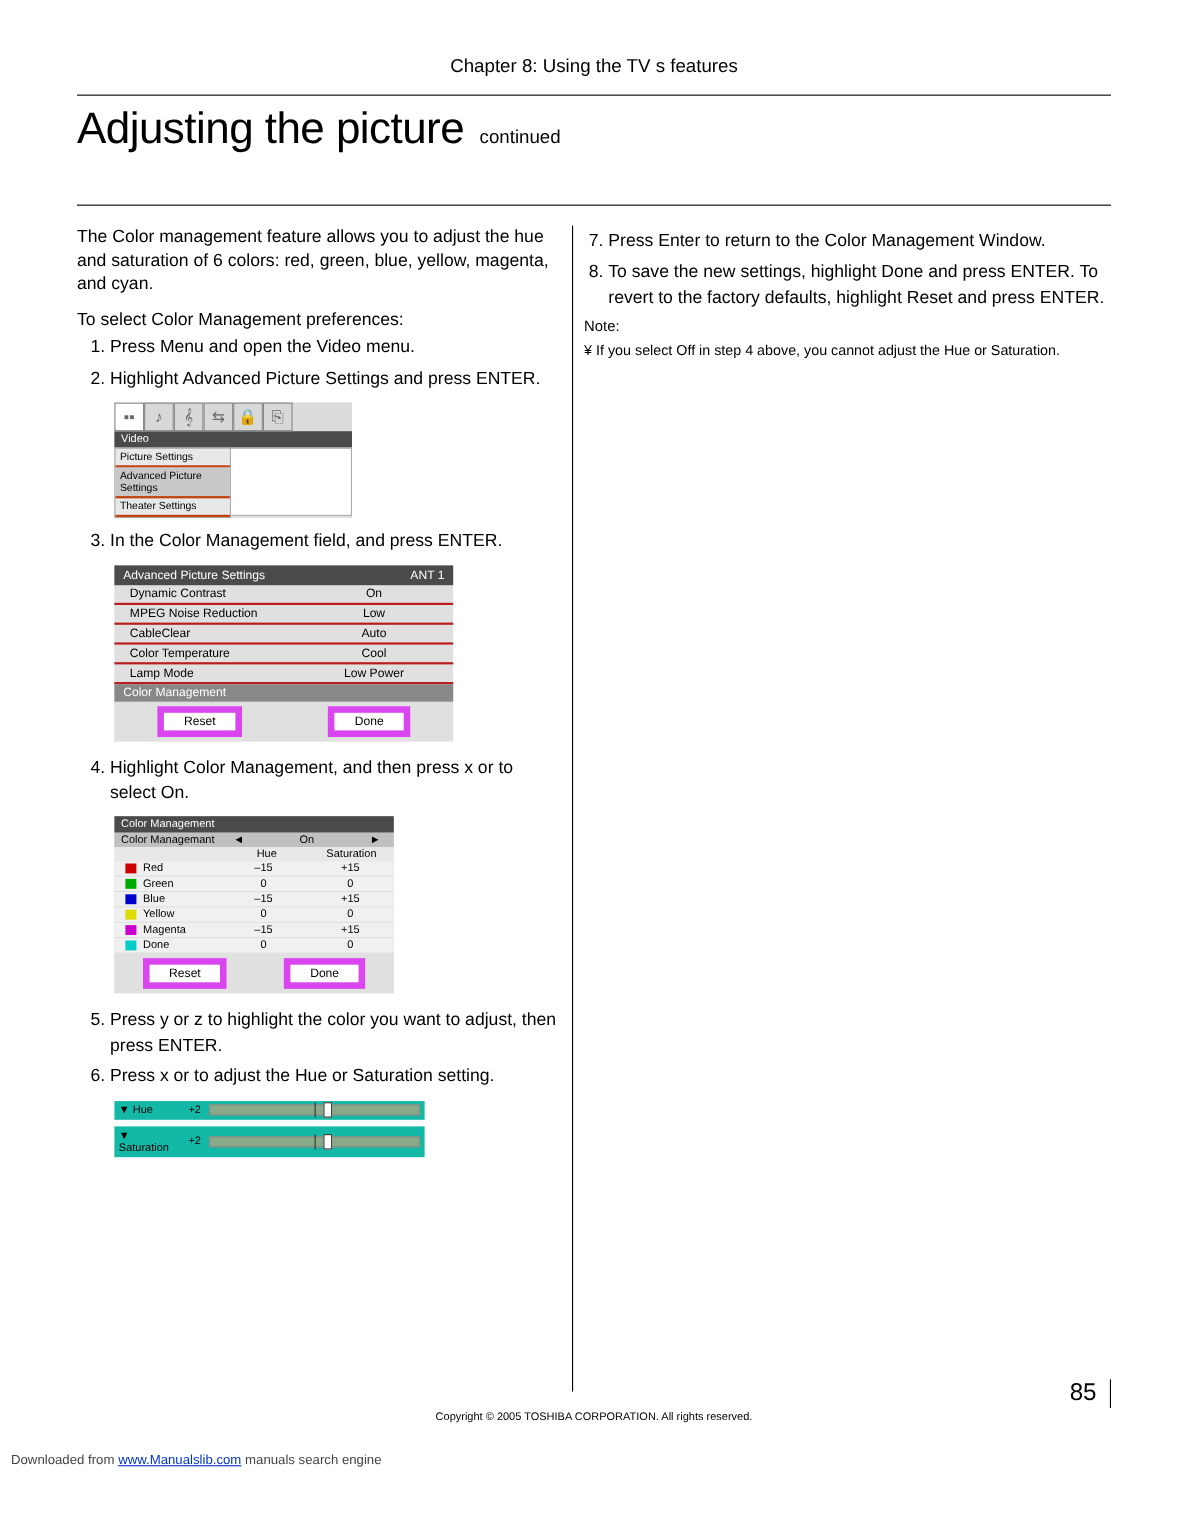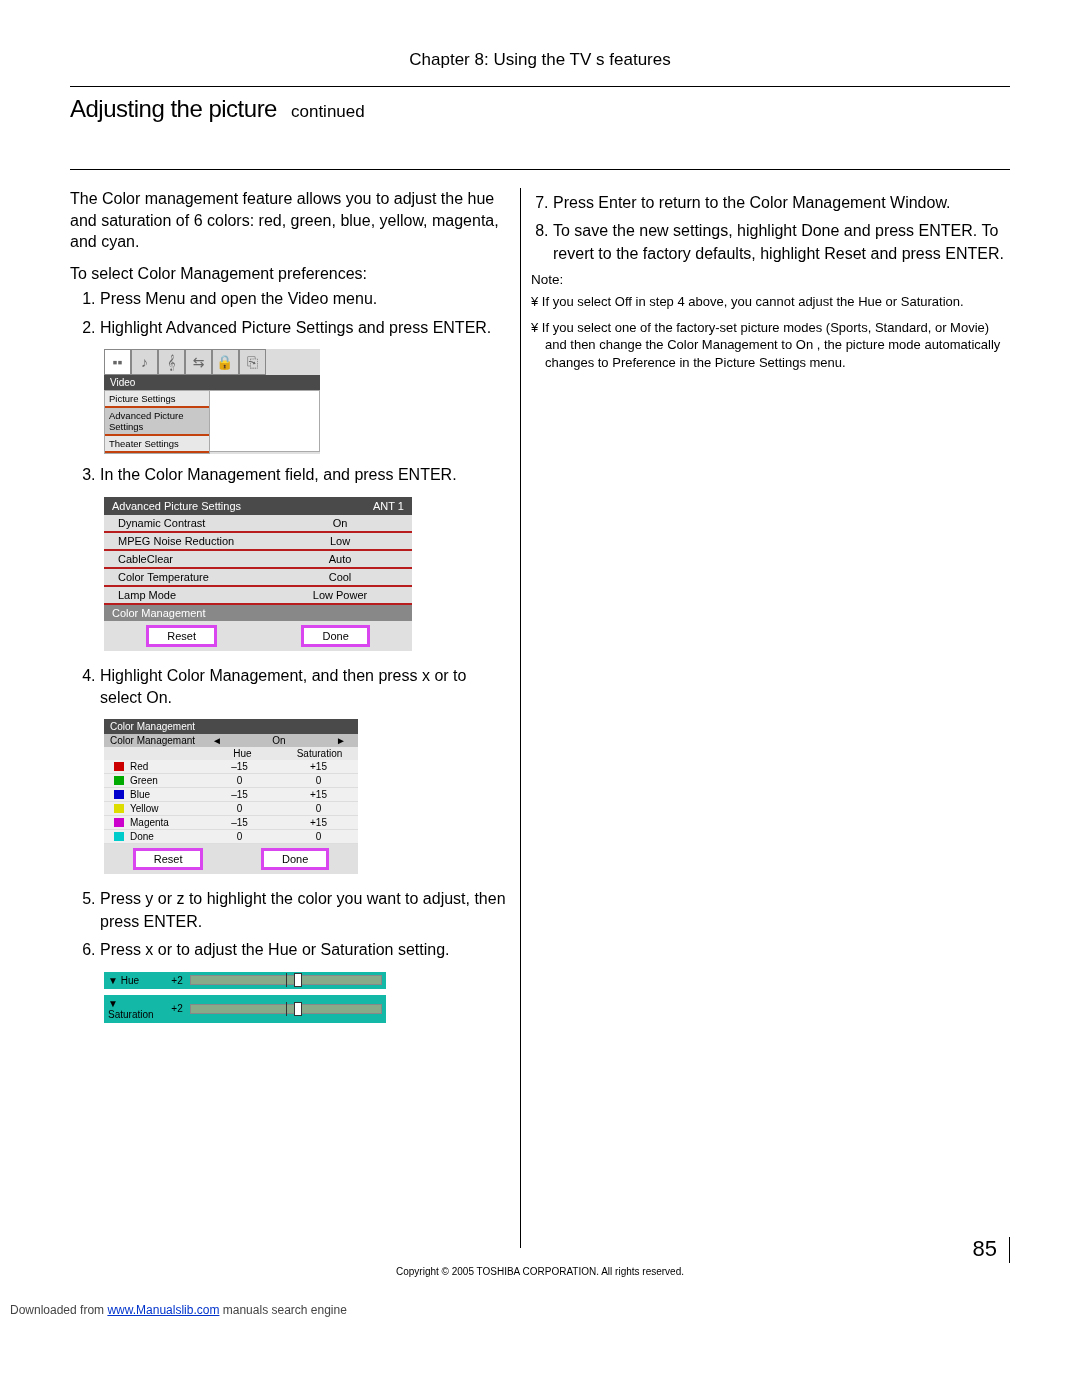--- a/index.html
+++ b/index.html
@@ -28,21 +28,21 @@
     border-top: 1px solid #000;
     margin: 46px 0 0 0;
   }
   .section-title-wrap {
     display: flex;
     align-items: baseline;
     gap: 14px;
     margin-top: 8px;
   }
   .section-title {
-    font-size: 24px;
+    font-size: 40px;
     font-weight: normal;
     font-family: Arial, sans-serif;
     letter-spacing: -0.5px;
   }
   .continued {
     font-size: 17px;
   }
   .two-col {
     display: flex;
     margin-top: 18px;
@@ -148,21 +148,21 @@
     padding: 2px 8px;
   }
   .adv-buttons {
     display: flex;
     background: #e0e0e0;
     padding: 4px 0;
     justify-content: space-around;
   }
   .adv-buttons .btn {
     background: #fff;
-    border: 3px solid #d946ef;
+    border: 6px solid #d946ef;
     padding: 2px 18px;
     font-size: 11px;
     text-align: center;
   }
   .cm-figure {
     margin: 10px 0 14px 34px;
     width: 254px;
     font-size: 11px;
     background: #e0e0e0;
   }
@@ -460,21 +460,20 @@
     </div>
 
     <div class="col-right">
       <ol class="steps" start="7" style="padding-left:22px">
         <li>Press Enter to return to the Color Management Window.</li>
         <li>To save the new settings, highlight Done and press ENTER. To revert to the factory defaults, highlight Reset and press ENTER.</li>
       </ol>
       <div class="notes">Note:</div>
       <ul class="note-list">
         <li>If you select Off in step 4 above, you cannot adjust the Hue or Saturation.</li>
-        <li>If you select one of the factory-set picture modes (Sports, Standard, or Movie) and then change the Color Management to  On , the picture mode automatically changes to Preference in the Picture Settings menu.</li>
       </ul>
     </div>
   </div>
 
   <div class="copyright">Copyright © 2005 TOSHIBA CORPORATION. All rights reserved.</div>
   <div class="page-num">
     <span>85</span>
     <span class="page-num-rule"></span>
   </div>
 </div>

